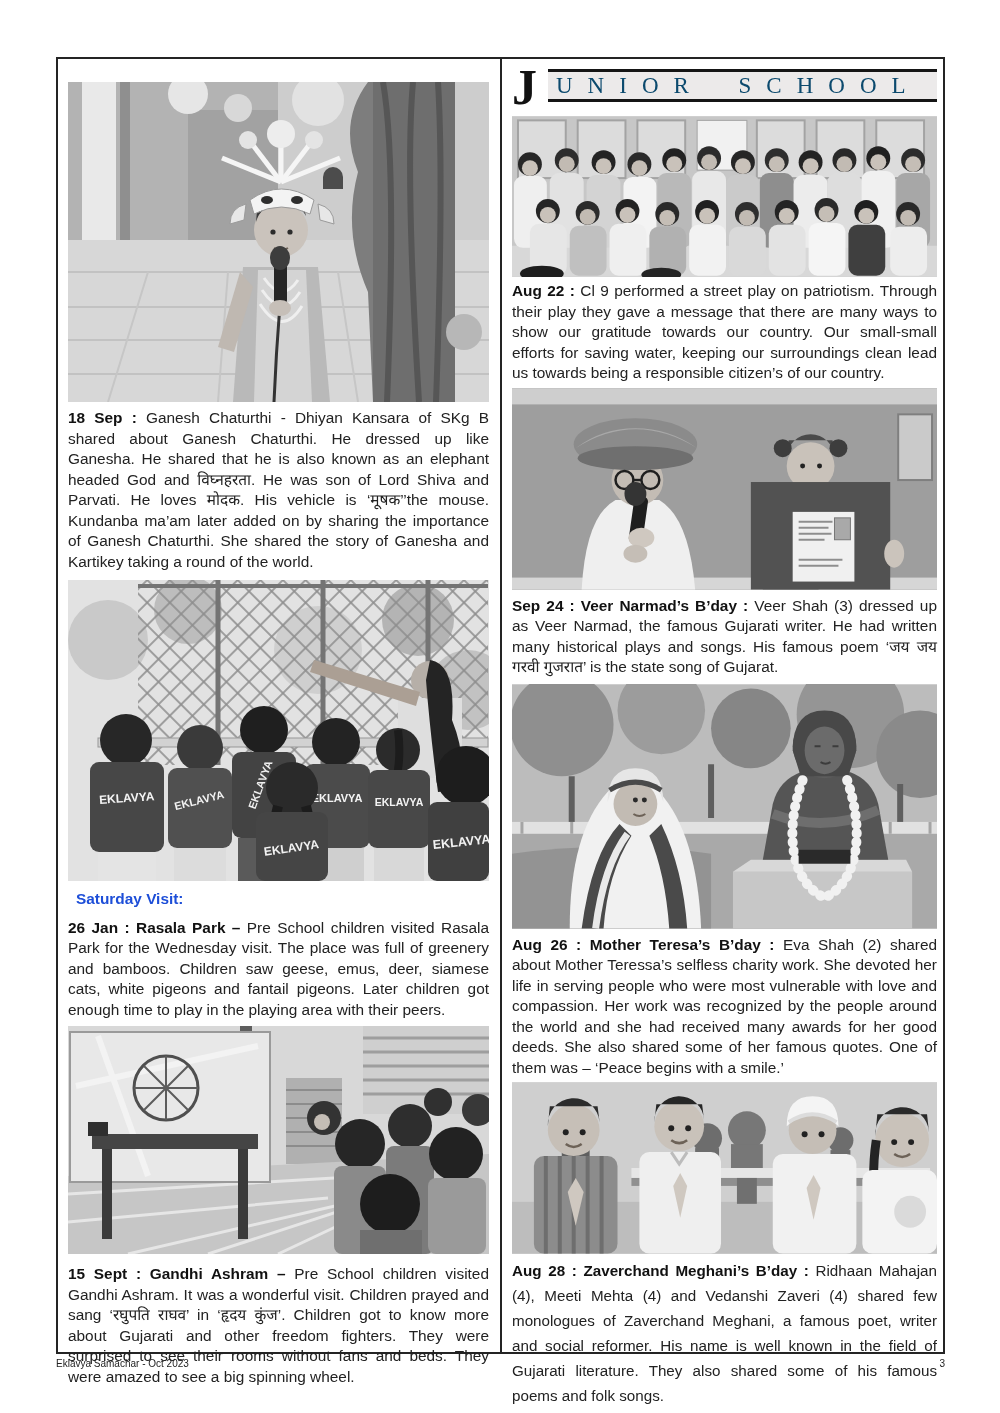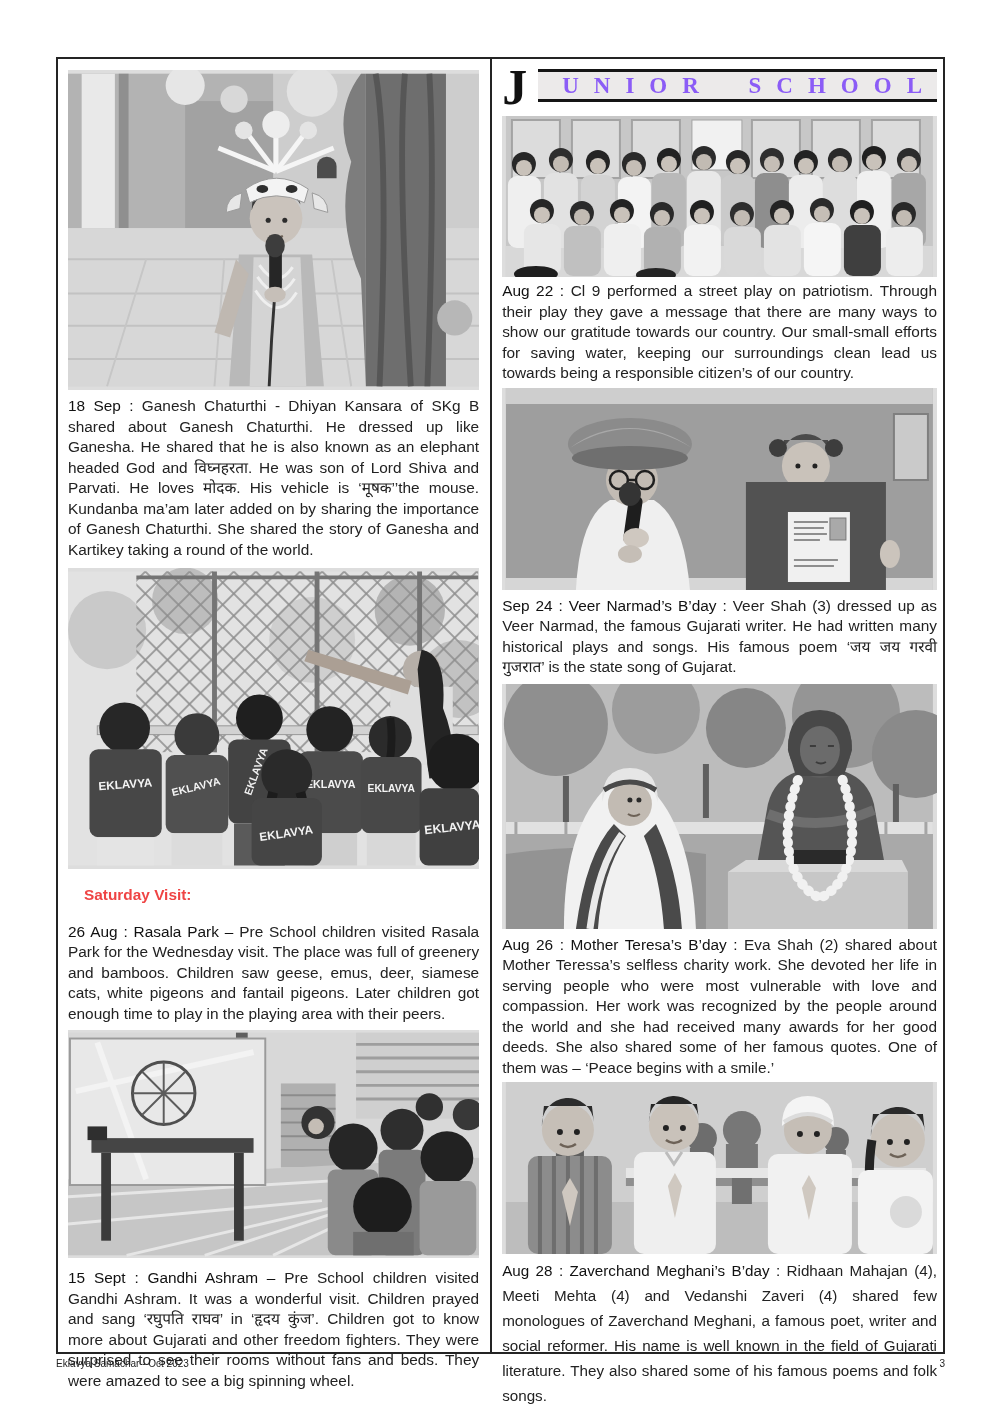--- a/index.html
+++ b/index.html
@@ -2,38 +2,38 @@
 <html><head>
 <meta charset="utf-8">
 <style>
   html,body{margin:0;padding:0;background:#ffffff;}
   body{width:1000px;height:1413px;position:relative;
        font-family:"Liberation Sans","DejaVu Sans",sans-serif;color:#1e1e1e;
        -webkit-font-smoothing:antialiased;}
   .frame{position:absolute;left:56px;top:57px;width:889px;height:1297px;
          border:2px solid #242424;box-sizing:border-box;display:flex;background:#fff;}
   .col{box-sizing:border-box;}
-  .col-left{width:444px;border-right:2px solid #242424;padding:11px 11px 0 10px;}
+  .col-left{width:444px;border-right:2px solid #242424;padding:23px 11px 0 10px;}
   .col-right{flex:1;padding:5px 6px 0 10px;}
   .photo{display:block;width:100%;background:#ddd;}
   .cap{font-size:15.4px;line-height:20.5px;text-align:justify;margin:0 0 6px 0;
        color:#222;}
-  .cap strong{font-weight:400;color:#111;}
+  .cap strong{font-weight:700;color:#111;}
   .cap-tight{font-size:15.2px;line-height:25px;}
-  .sat-head{font-weight:700;font-size:15.4px;line-height:20.5px;margin:16px;color:#ef4444;}
+  .sat-head{font-weight:700;font-size:15.4px;line-height:20.5px;margin:8px;color:#1d4ed8;}
   
   .js-banner{display:flex;align-items:flex-start;height:44px;margin:2px 0 6px 0;}
   .js-j{font-family:"Liberation Serif","DejaVu Serif",serif;font-weight:700;
         font-size:50px;line-height:42px;color:#111;width:30px;flex:0 0 auto;}
   .js-box{flex:1;margin-left:6px;margin-top:3px;border-top:3px solid #151515;
           border-bottom:3px solid #151515;background:#eceaea;height:27px;
           display:flex;align-items:center;overflow:hidden;}
-  .js-rest{font-family:"Liberation Serif","DejaVu Serif",serif;font-weight:700;
-           font-size:23px;color:#8b5cf6;letter-spacing:15px;word-spacing:14px;
-           padding-left:24px;white-space:nowrap;}
+  .js-rest{font-family:"Liberation Serif","DejaVu Serif",serif;font-weight:400;
+           font-size:23px;color:#0c4a6e;letter-spacing:15px;word-spacing:14px;
+           padding-left:8px;white-space:nowrap;}
   .m4{margin-bottom:4px;} .m6{margin-bottom:6px;} .m8{margin-bottom:8px;}
   .footer{position:absolute;left:56px;top:1358px;width:889px;display:flex;
           justify-content:space-between;font-size:10px;color:#222;}
 </style>
 </head>
 <body>
 
 <div class="frame">
 
   <div class="col col-left">
@@ -158,21 +158,21 @@
           </g>
         <g>
             <circle cx="398" cy="196" r="30" fill="#1d1d1d"></circle>
             <rect x="360" y="222" width="61" height="79" rx="9" fill="#404040"></rect>
           <text x="394" y="266" text-anchor="middle" font-size="12.5" font-weight="bold" fill="#f2f2f2" transform="rotate(-6 394 266)">EKLAVYA</text>
           </g>
       </g>
     </svg>
 
     <p class="sat-head">Saturday Visit:</p>
-    <p class="cap m6"><strong>26 Aug : Rasala Park –</strong> <span>Pre School children visited Rasala Park for the Wednesday visit. The place was full of greenery and bamboos. Children saw geese, emus, deer, siamese cats, white pigeons and fantail pigeons. Later children got enough time to play in the playing area with their peers.</span></p>
+    <p class="cap m6"><strong>26 Jan : Rasala Park –</strong> <span>Pre School children visited Rasala Park for the Wednesday visit. The place was full of greenery and bamboos. Children saw geese, emus, deer, siamese cats, white pigeons and fantail pigeons. Later children got enough time to play in the playing area with their peers.</span></p>
 
     <svg class="photo" style="margin-bottom:10px" width="421" height="228" viewBox="0 0 421 228" role="img" aria-label="Children viewing a spinning wheel display at Gandhi Ashram">
       <rect width="421" height="228" fill="#d8d8d8"></rect>
       <rect x="295" y="0" width="126" height="88" fill="#cfcfcf"></rect>
       <path d="M295 12 H421 M295 26 H421 M295 40 H421 M295 54 H421 M295 68 H421" stroke="#9e9e9e" stroke-width="3"></path>
       <rect x="218" y="52" width="56" height="86" fill="#b0b0b0"></rect>
       <path d="M218 64 H274 M218 78 H274 M218 92 H274 M218 106 H274 M218 120 H274" stroke="#8c8c8c" stroke-width="2"></path>
       <rect x="172" y="0" width="12" height="140" fill="#5e5e5e"></rect>
 
       <path d="M0 150 L421 128 L421 228 L0 228 Z" fill="#c6c6c6"></path>

